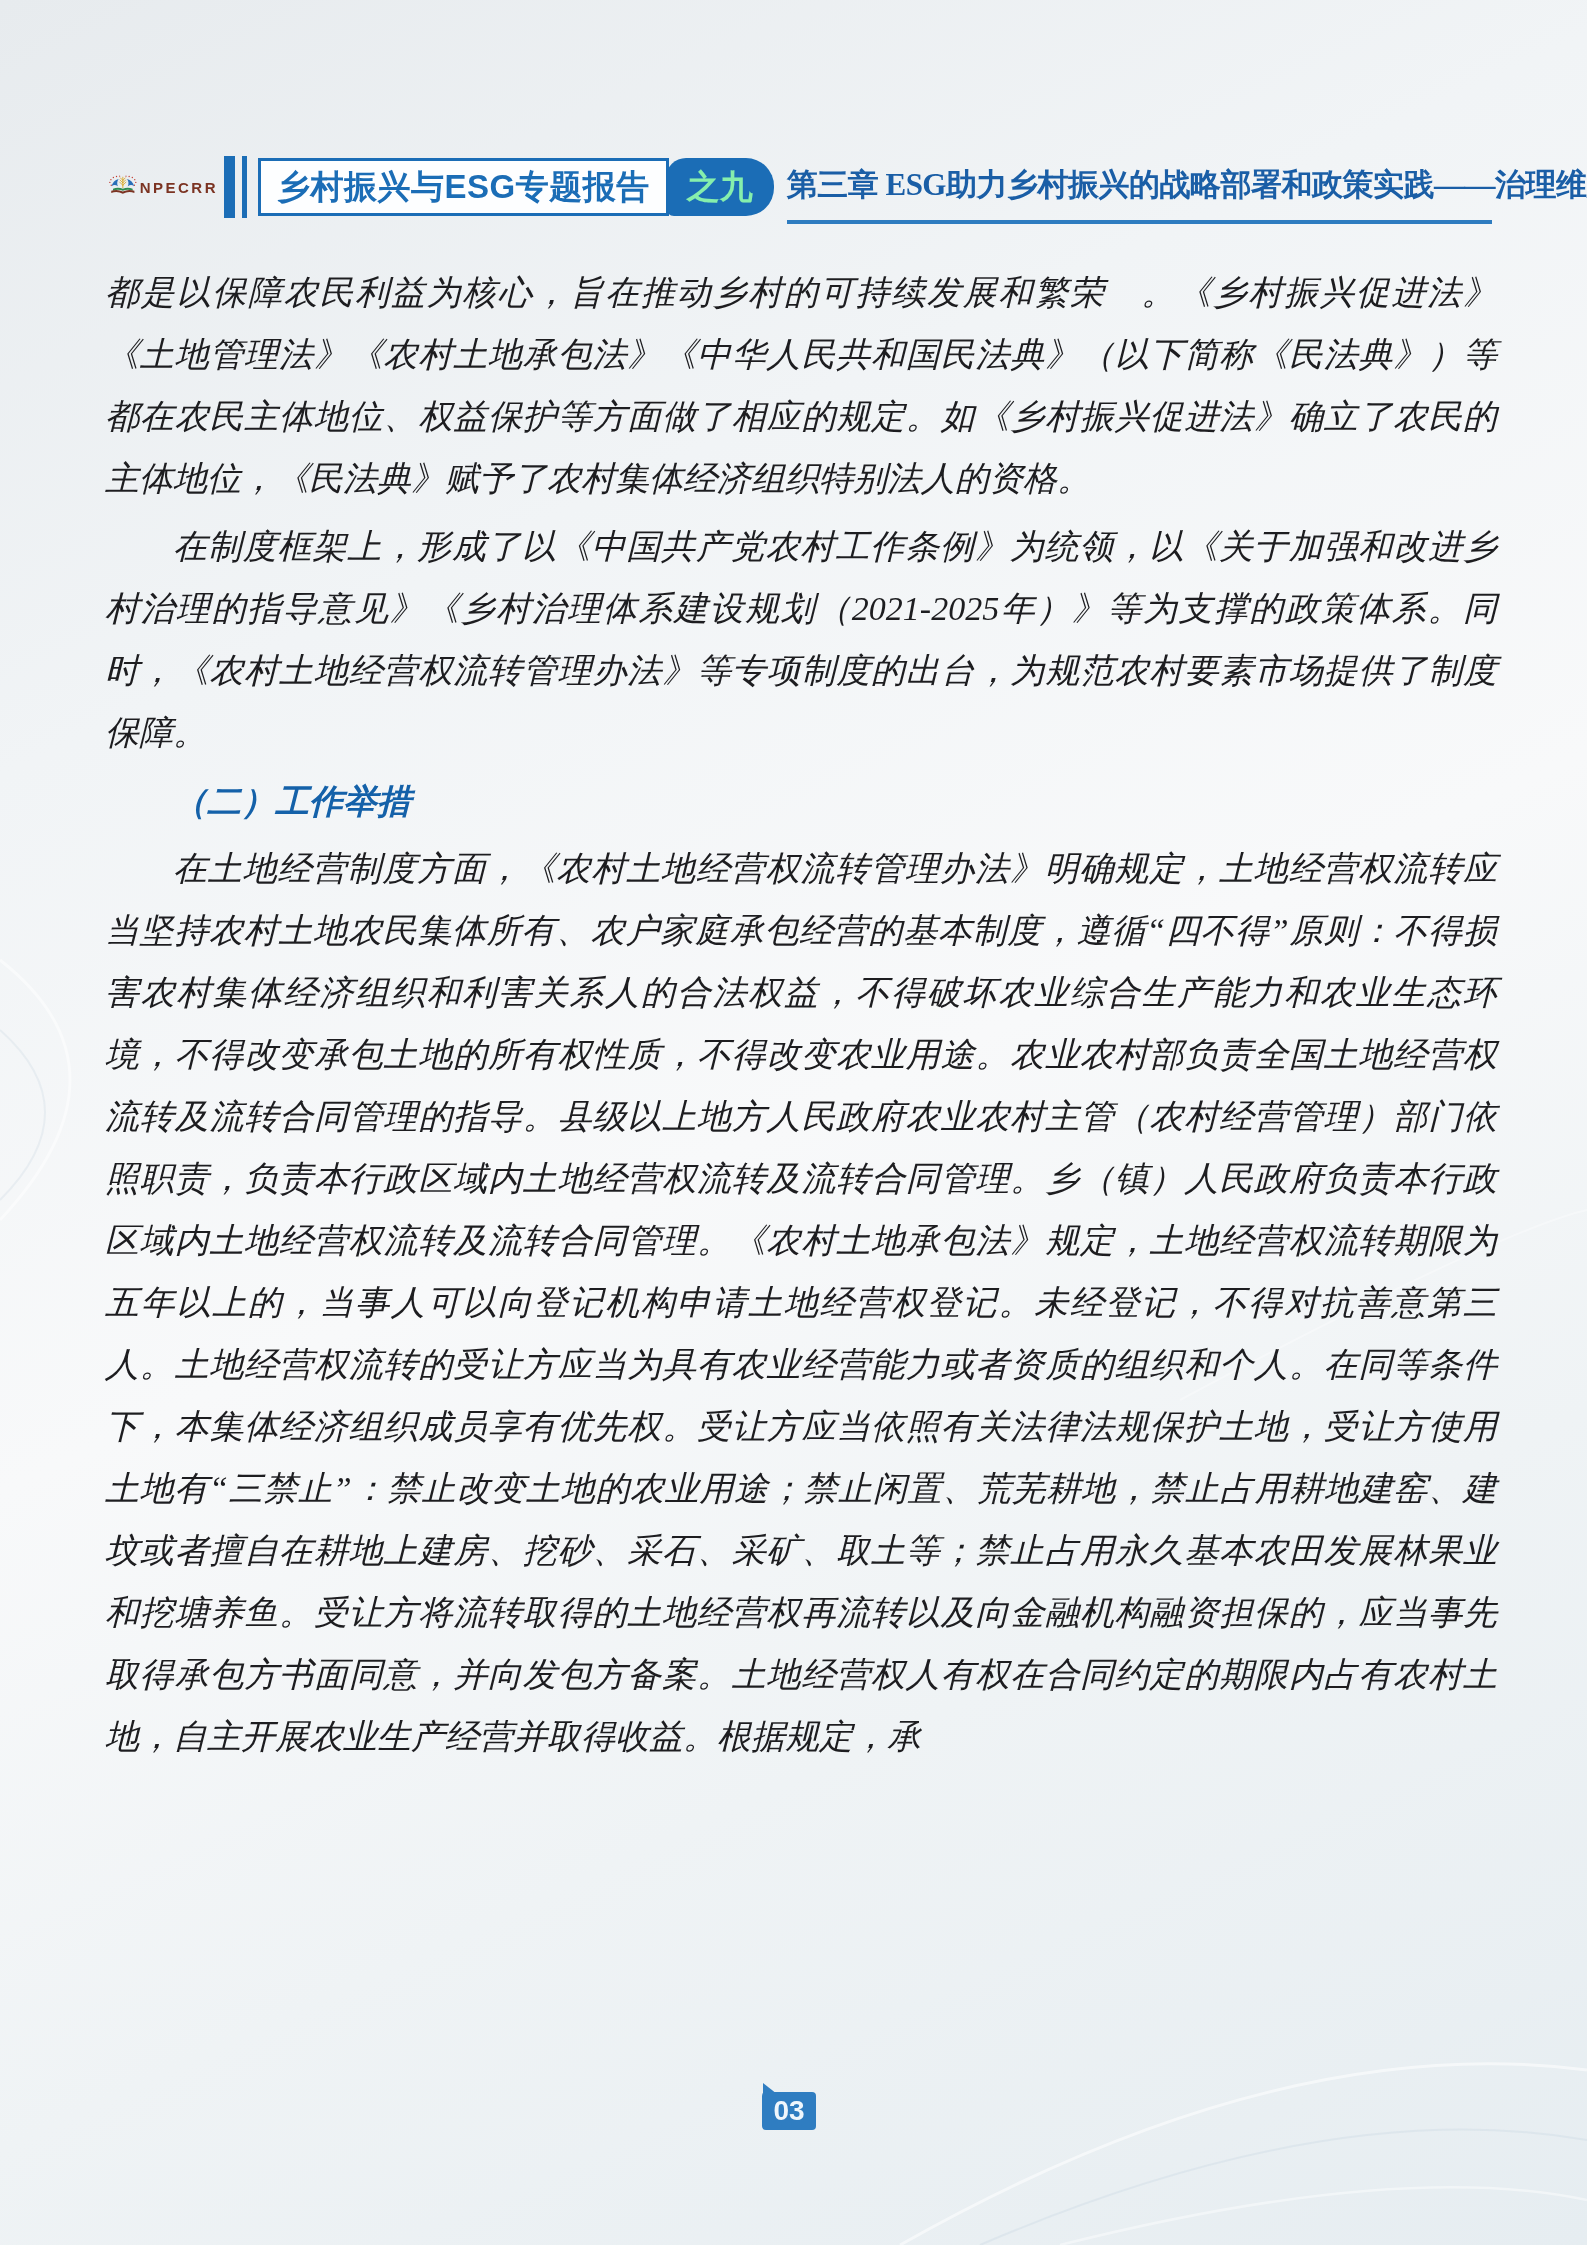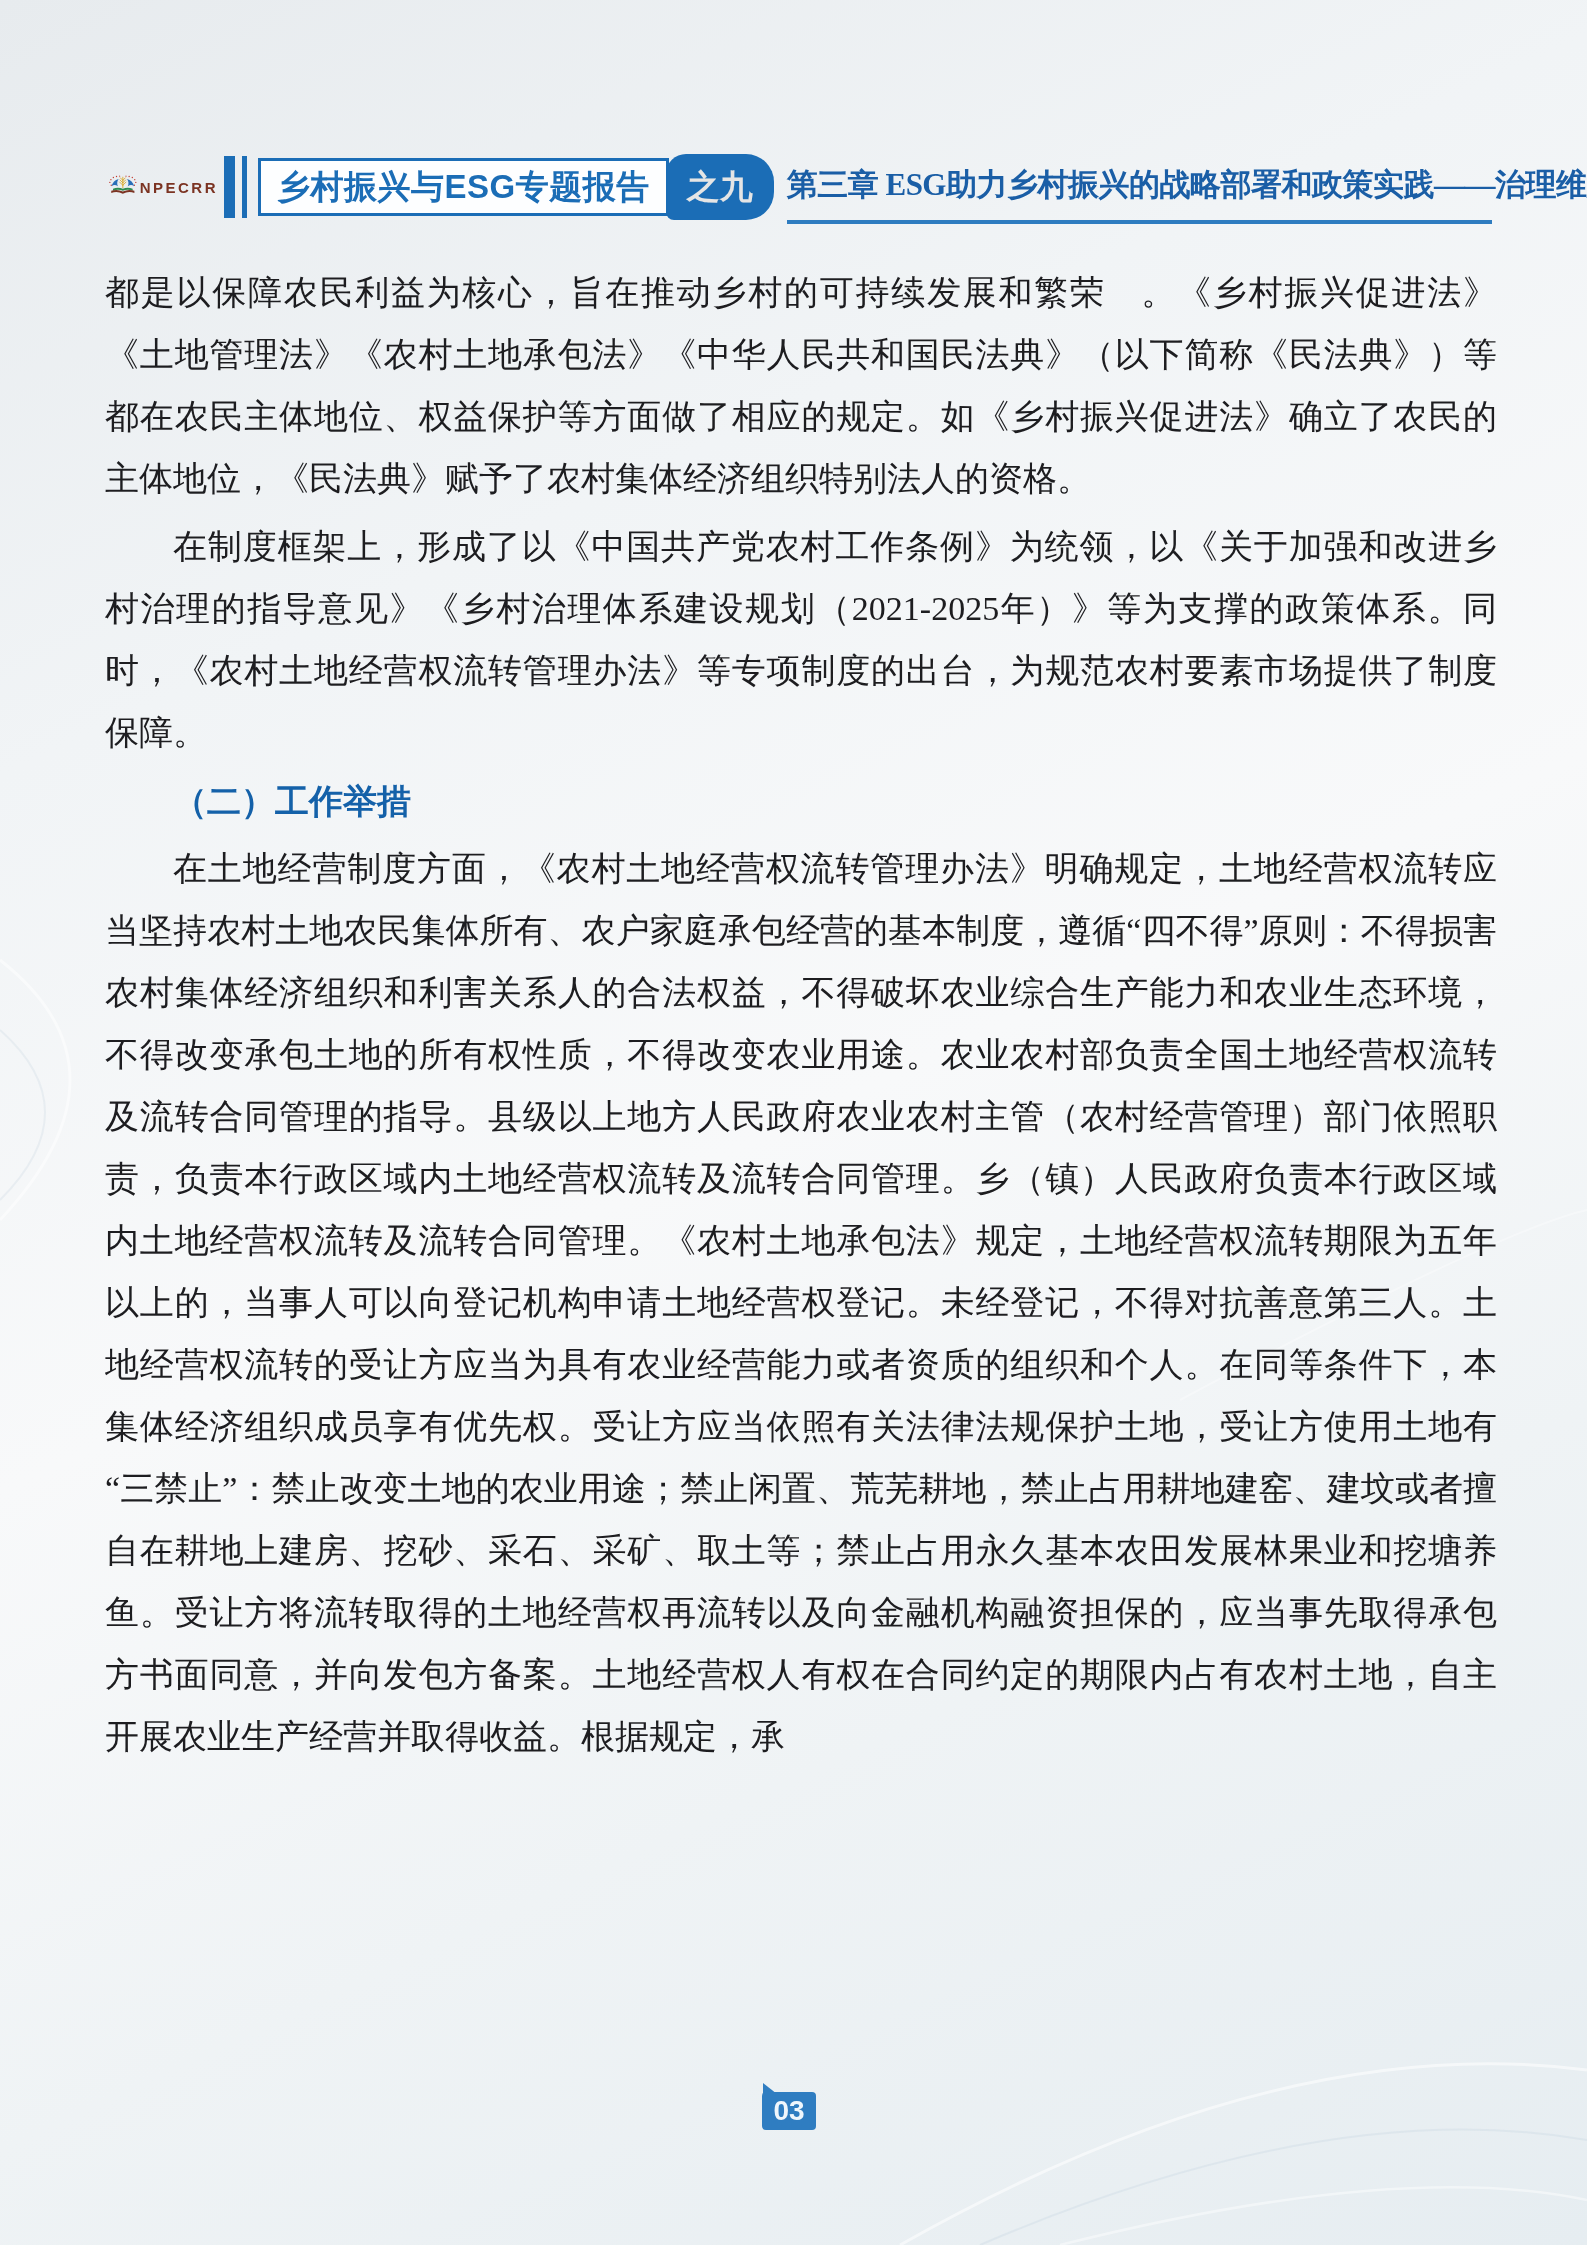--- a/index.html
+++ b/index.html
@@ -29,38 +29,39 @@
   .bar-thin{width:5px;background:#1b6db6;}
   .series-box{
     border:3px solid #1b6db6;background:#fdfeff;height:52px;flex:none;
     display:flex;align-items:center;padding:0 16px;
   }
   .series-title{
     font-family:"Liberation Sans", sans-serif;font-weight:bold;
     font-size:33px;color:#1b6db6;white-space:nowrap;letter-spacing:0.5px;
   }
   .series-badge{
-    background:#1b6db6;color:#e5e5e5;height:66px;flex:none;
+    background:#1b6db6;color:#86efac;height:58px;flex:none;
     display:flex;align-items:center;padding:0 21px;margin-left:-3px;
     font-family:"Liberation Sans", sans-serif;font-weight:bold;font-size:33px;
     border-radius:20px 28px 28px 8px;white-space:nowrap;z-index:2;
   }
   .chapter{
     flex:1;align-self:stretch;display:flex;align-items:center;
     margin-left:13px;border-bottom:4px solid #2e7cc0;min-width:0;
   }
   .chapter-title{
     font-weight:bold;font-size:31px;color:#1a5ea6;
     white-space:nowrap;letter-spacing:-0.5px;
   }
   
   .body-text{
     position:absolute;left:105px;right:90px;top:262px;
     font-size:34px;line-height:62px;color:#1d1d20;
     text-align:justify;
+    font-style:italic;
   }
   .body-text p{margin:0 0 6px 0;text-indent:2em;}
   .body-text p.no-indent{text-indent:0;}
   .section-heading{
     font-family:"Liberation Sans", sans-serif;font-weight:bold;
     color:#1461a9;font-size:34px;margin:0 0 6px 0;text-indent:2em;
   }
   
   .page-badge{
     position:absolute;left:762px;top:2092px;width:54px;height:38px;

